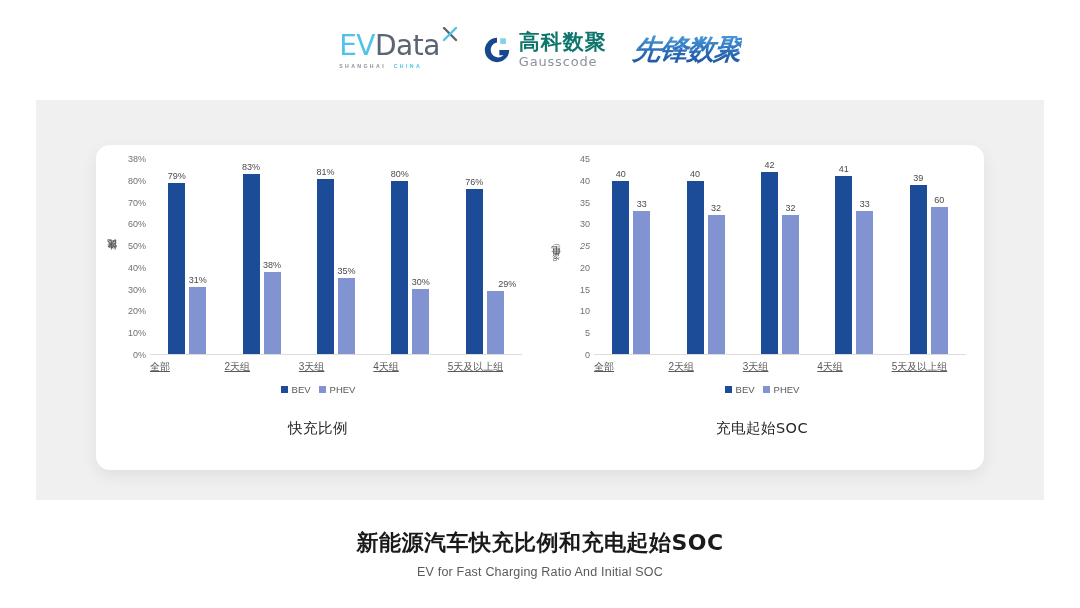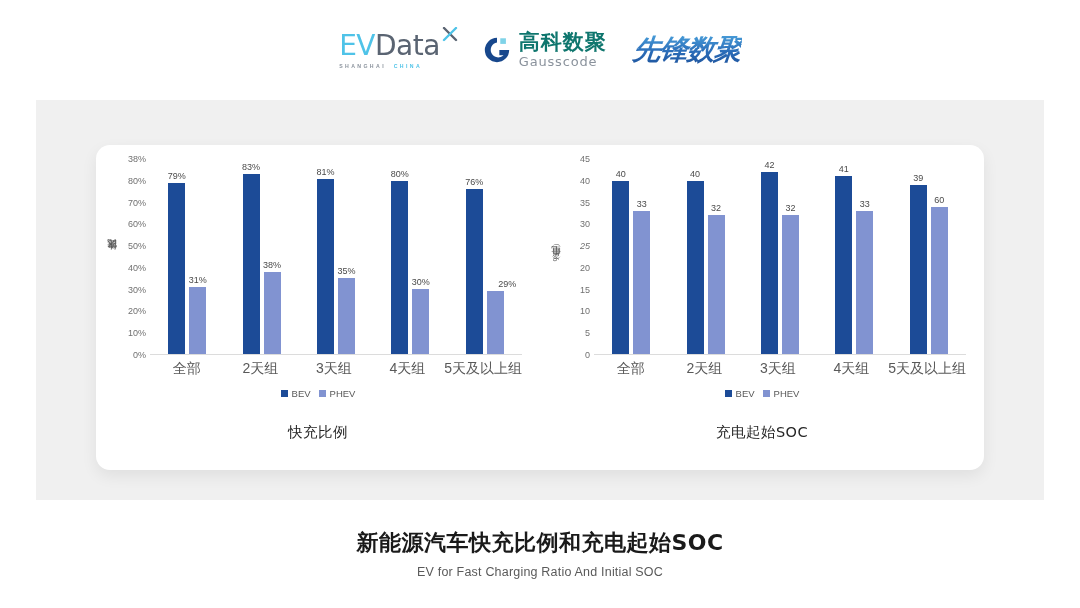--- a/index.html
+++ b/index.html
@@ -214,25 +214,26 @@
     color: #4A4A4A;
     white-space: nowrap;
   }
 
   .x-labels {
     margin: 5px 18px 0 54px;
     display: flex;
     justify-content: space-around;
   }
   .x-label {
-    font-size: 14px;
+    font-size: 10px;
     color: #595959;
-    text-align: center;
+    text-align: left;
     white-space: nowrap;
     flex: 1 1 0;
+    text-decoration: underline;
   }
 
   .legend {
     margin-top: 10px;
     display: flex;
     justify-content: center;
     align-items: center;
     gap: 8px;
   }
   .legend-item {

